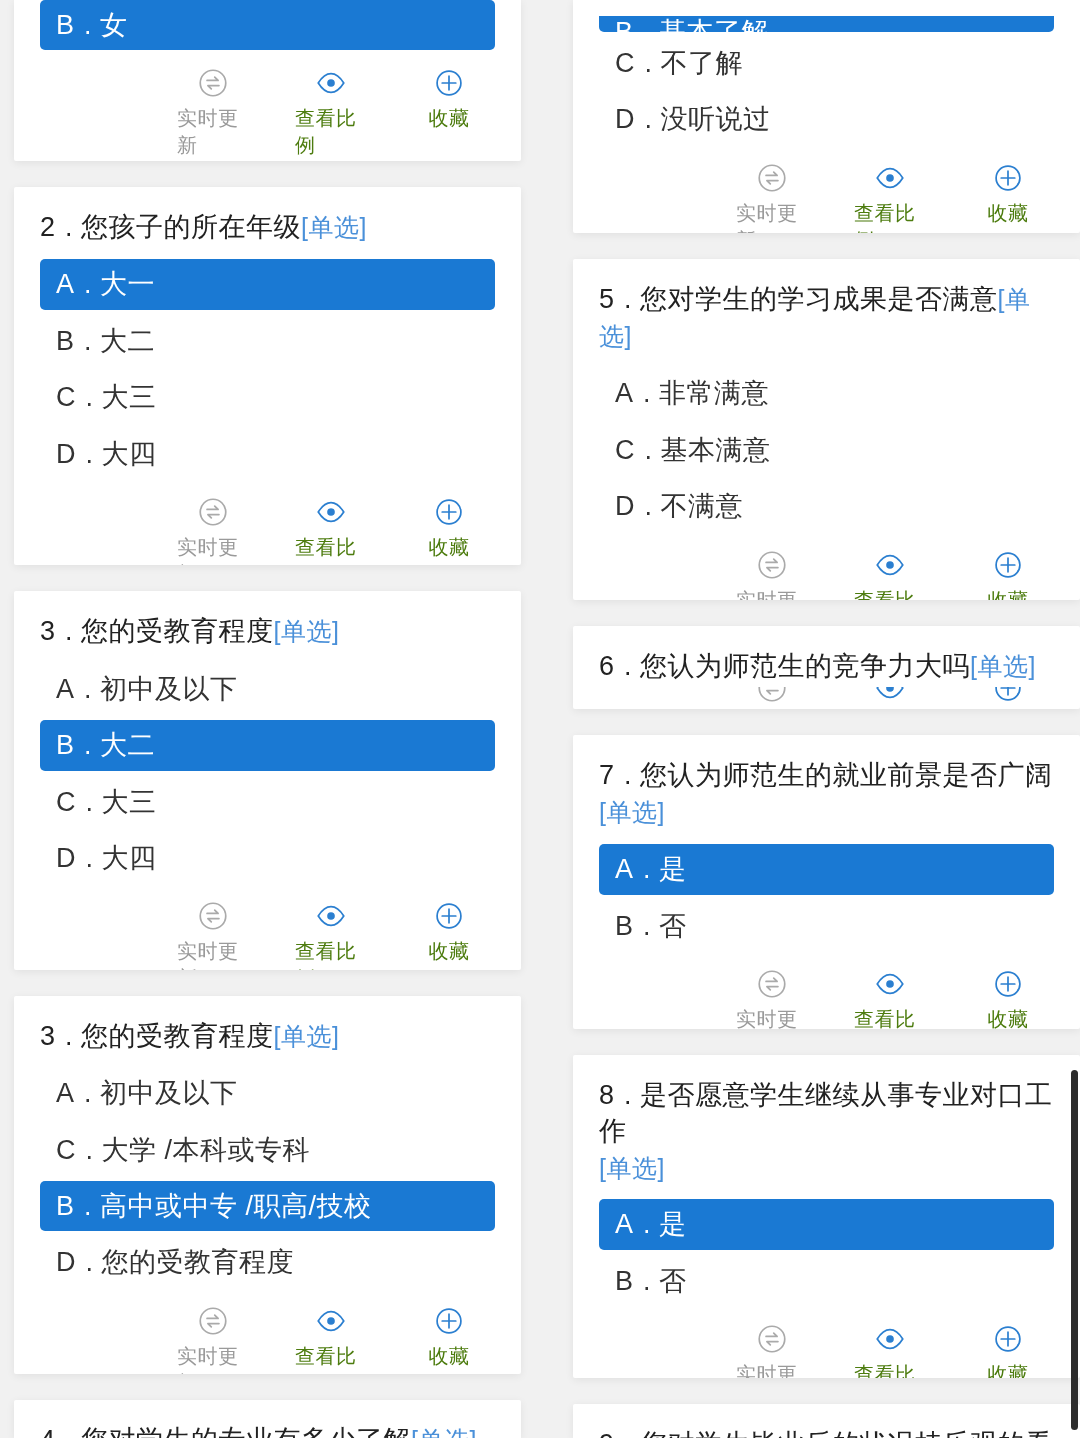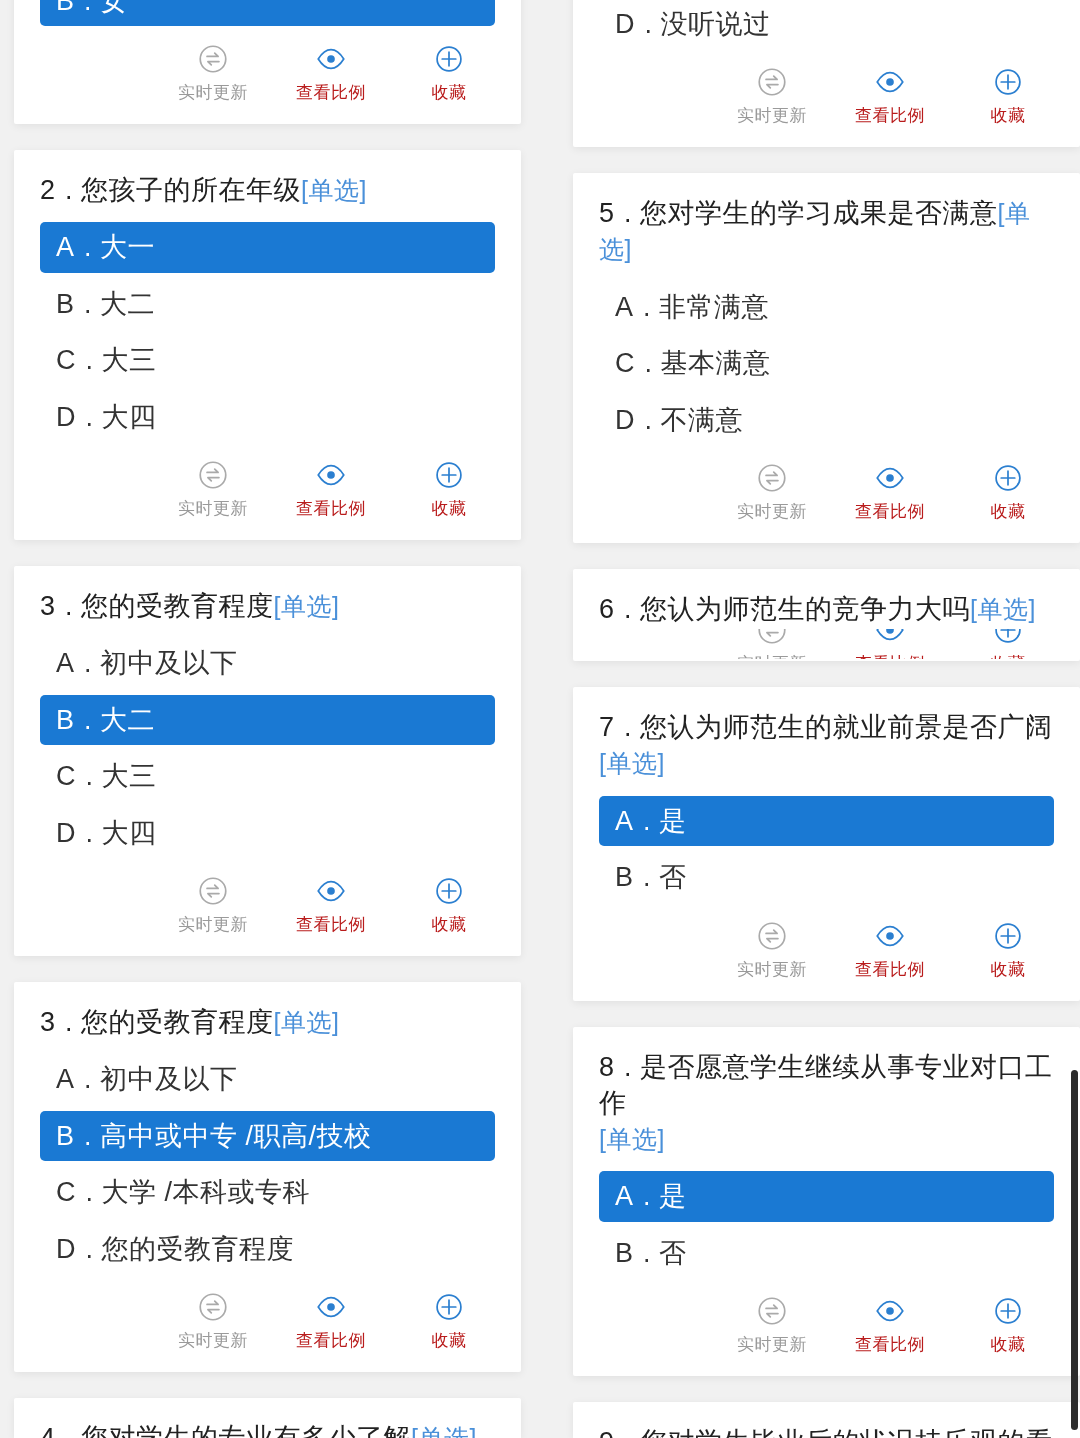--- a/index.html
+++ b/index.html
@@ -16,21 +16,20 @@
   }
   .page {
     position: relative;
     width: 1080px;
     height: 1438px;
     background: #f1f1f1;
     display: flex;
     gap: 36px;
     padding: 0;
     box-sizing: border-box;
-    align-items: flex-end;
   }
   .col {
     width: 513px;
     display: flex;
     flex-direction: column;
     gap: 26px;
   }
   .col-left { margin-left: 14px; }
   .col-right { margin-left: 16px; }
 
@@ -89,25 +88,25 @@
     align-items: center;
     gap: 5px;
     width: 72px;
   }
   .action .ico {
     width: 34px;
     height: 34px;
     display: block;
   }
   .action .txt {
-    font-size: 17px;
+    font-size: 20px;
     letter-spacing: 0.5px;
   }
   .action.gray .txt { color: #9a9a9a; }
-  .action.blue .txt { color: #b91c1c; }
+  .action.blue .txt { color: #4d7c0f; }
 
   .clipped-actions {
     height: 30px;
     overflow: hidden;
     position: relative;
   }
   .clipped-actions .actions {
     padding-top: 0;
     margin-top: -16px;
   }
@@ -253,25 +252,25 @@
     </div>
 
     <div class="card">
       <div class="q-title">
         <span class="q-num">3</span><span> . </span><span>您的受教育程度</span><span class="tag">[单选]</span>
       </div>
       <div class="options">
         <div class="opt">
           <span class="lab">A</span><span> . </span><span>初中及以下</span>
         </div>
+        <div class="opt">
+          <span class="lab">C</span><span> . </span><span>大学 /本科或专科</span>
+        </div>
         <div class="opt sel">
           <span class="lab">B</span><span> . </span><span>高中或中专 /职高/技校</span>
-        </div>
-        <div class="opt">
-          <span class="lab">C</span><span> . </span><span>大学 /本科或专科</span>
         </div>
         <div class="opt">
           <span class="lab">D</span><span> . </span><span>您的受教育程度</span>
         </div>
       </div>
       <div class="actions">
         <div class="action gray">
           <svg class="ico" viewBox="0 0 40 40">
               <circle cx="20" cy="20" r="15" fill="none" stroke="#aaa" stroke-width="2"></circle>
               <path d="M13 17h13l-4-4 M27 23H14l4 4" fill="none" stroke="#aaa" stroke-width="2" stroke-linecap="round" stroke-linejoin="round"></path>

